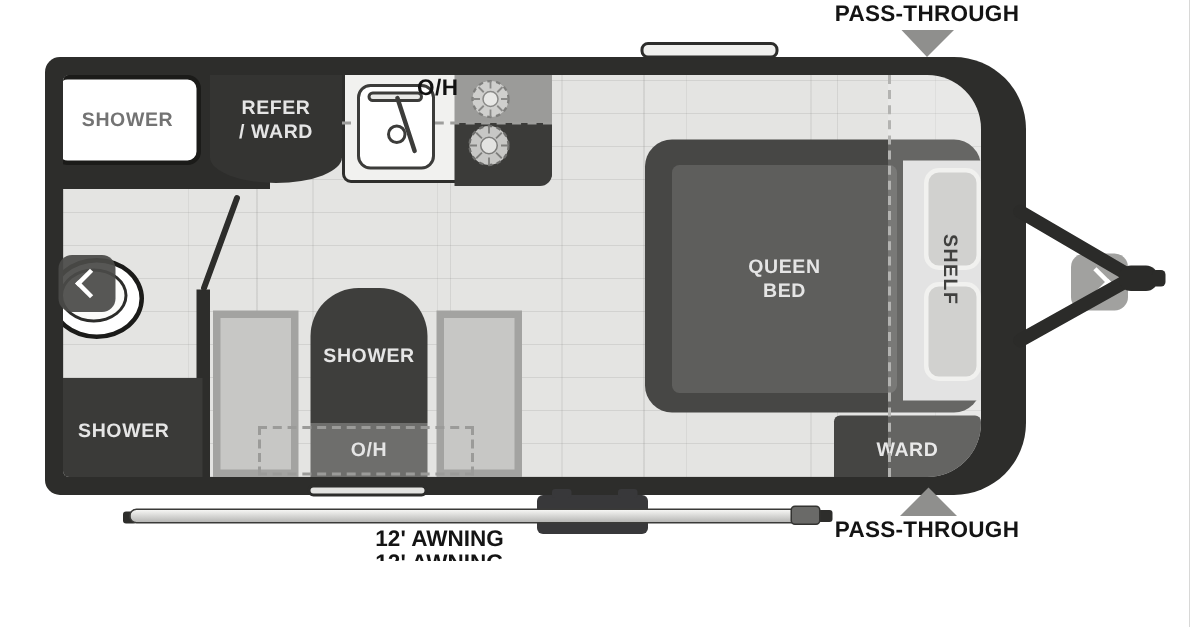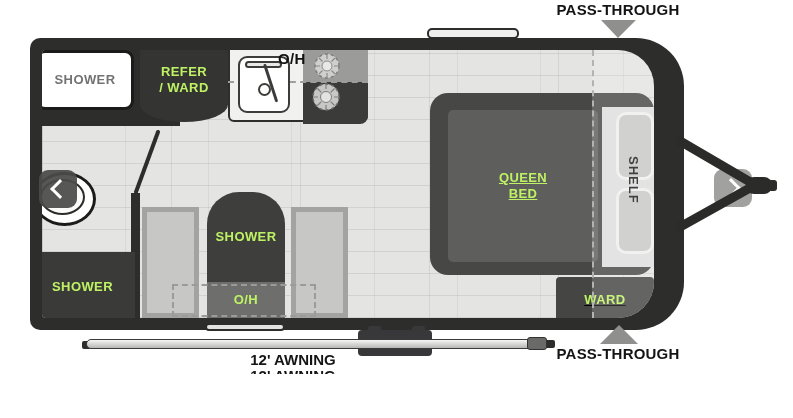--- a/index.html
+++ b/index.html
@@ -1,21 +1,21 @@
 <!DOCTYPE html>
 <html><head>
 <meta charset="utf-8">
 <style>
   html,body{margin:0;padding:0;background:#fff;}
   #stage{
     position:relative;width:793px;height:418px;background:#fff;overflow:hidden;
     font-family:"Liberation Sans",sans-serif;-webkit-font-smoothing:antialiased;
   }
   .abs{position:absolute;}
-  .lbl{font-weight:bold;letter-spacing:.4px;color:#bef264;font-size:13px;line-height:1.2;}
+  .lbl{font-weight:bold;letter-spacing:.4px;color:#e5e5e5;font-size:13px;line-height:1.2;}
   .lbl-dark{color:#737373;}
   .center{display:flex;align-items:center;justify-content:center;text-align:center;}
 
   
   #shell{left:30px;top:38px;width:654px;height:292px;background:#2d2d2b;border-radius:10px 48px 48px 10px;}
   #interior{
     left:42px;top:50px;width:612px;height:268px;overflow:hidden;border-radius:4px 36px 36px 4px;
     background-color:#e4e4e2;
     background-image:
       repeating-linear-gradient(90deg, rgba(110,110,108,.14) 0 1px, transparent 1px 129px),
@@ -53,21 +53,21 @@
   .dinette-dash{left:130px;top:234px;width:144px;height:33px;border:2px dashed #9b9b99;box-sizing:border-box;}
 
   
   .bed-frame{left:388px;top:43px;width:224px;height:182px;background:#474745;border-radius:18px;}
   .mattress{left:406px;top:60px;width:150px;height:152px;background:#5e5e5c;border-radius:5px;}
   .shelf-strip{left:560px;top:57px;width:52px;height:160px;background:#dedede;}
   .shelf-board{left:574px;width:38px;background:#c8c8c6;border:3px solid #eeeeec;border-radius:10px;box-sizing:border-box;}
   .board1{top:62px;height:68px;}
   .board2{top:138px;height:66px;}
   .shelf-label{left:584px;top:106px;height:64px;writing-mode:vertical-rl;color:#1a1a18;font-weight:bold;font-size:13px;letter-spacing:1px;display:flex;align-items:center;}
-  .ward{left:514px;top:227px;width:98px;height:45px;background:#454543;border-radius:4px 4px 28px 4px;text-decoration:underline;}
+  .ward{left:514px;top:227px;width:98px;height:45px;background:#454543;border-radius:4px 4px 28px 4px;}
   .pass-band{left:550px;top:0;width:62px;height:268px;background:rgba(255,255,255,.17);border-left:2px dashed #b3b3b1;}
 
   
   .top-window{left:427px;top:28px;width:92px;height:11px;background:#f0f0ee;border:2px solid #2d2d2b;border-radius:5px;box-sizing:border-box;z-index:20;}
   .door-sill{left:205px;top:323px;width:80px;height:8px;background:#e3e3e1;border:2px solid #2d2d2b;border-radius:4px;box-sizing:border-box;z-index:20;}
   .entry-step{left:358px;top:330px;width:74px;height:26px;background:#38383a;border-radius:4px;z-index:3;}
   .step-tab{top:326px;width:13px;height:6px;background:#38383a;border-radius:2px;z-index:3;}
   .awning-bar{left:86px;top:339px;width:462px;height:10px;background:linear-gradient(#f6f6f4,#b7b7b5);border:1px solid #3a3a38;border-radius:5px;box-sizing:border-box;z-index:6;}
   .awning-nub-left{left:82px;top:341px;width:9px;height:8px;background:#2d2d2b;border-radius:2px;z-index:5;}
   .awning-cap-right{left:527px;top:337px;width:20px;height:13px;background:#6a6a68;border:1px solid #333331;border-radius:3px;box-sizing:border-box;z-index:7;}
@@ -148,21 +148,21 @@
     <div class="abs table center">
       <span class="lbl">SHOWER</span>
     </div>
     <div class="abs dinette-oh center">
       <span class="lbl">O/H</span>
     </div>
     <div class="abs dinette-dash"></div>
 
     <div class="abs bed-frame"></div>
     <div class="abs mattress center">
-      <span class="lbl" style="text-align:center;text-decoration:underline;">
+      <span class="lbl" style="text-align:center;">
         <span>QUEEN</span><br>
         <span>BED</span>
       </span>
     </div>
     <div class="abs shelf-strip"></div>
     <div class="abs shelf-board board1"></div>
     <div class="abs shelf-board board2"></div>
     <div class="abs shelf-label">SHELF</div>
     <div class="abs ward center">
       <span class="lbl">WARD</span>

